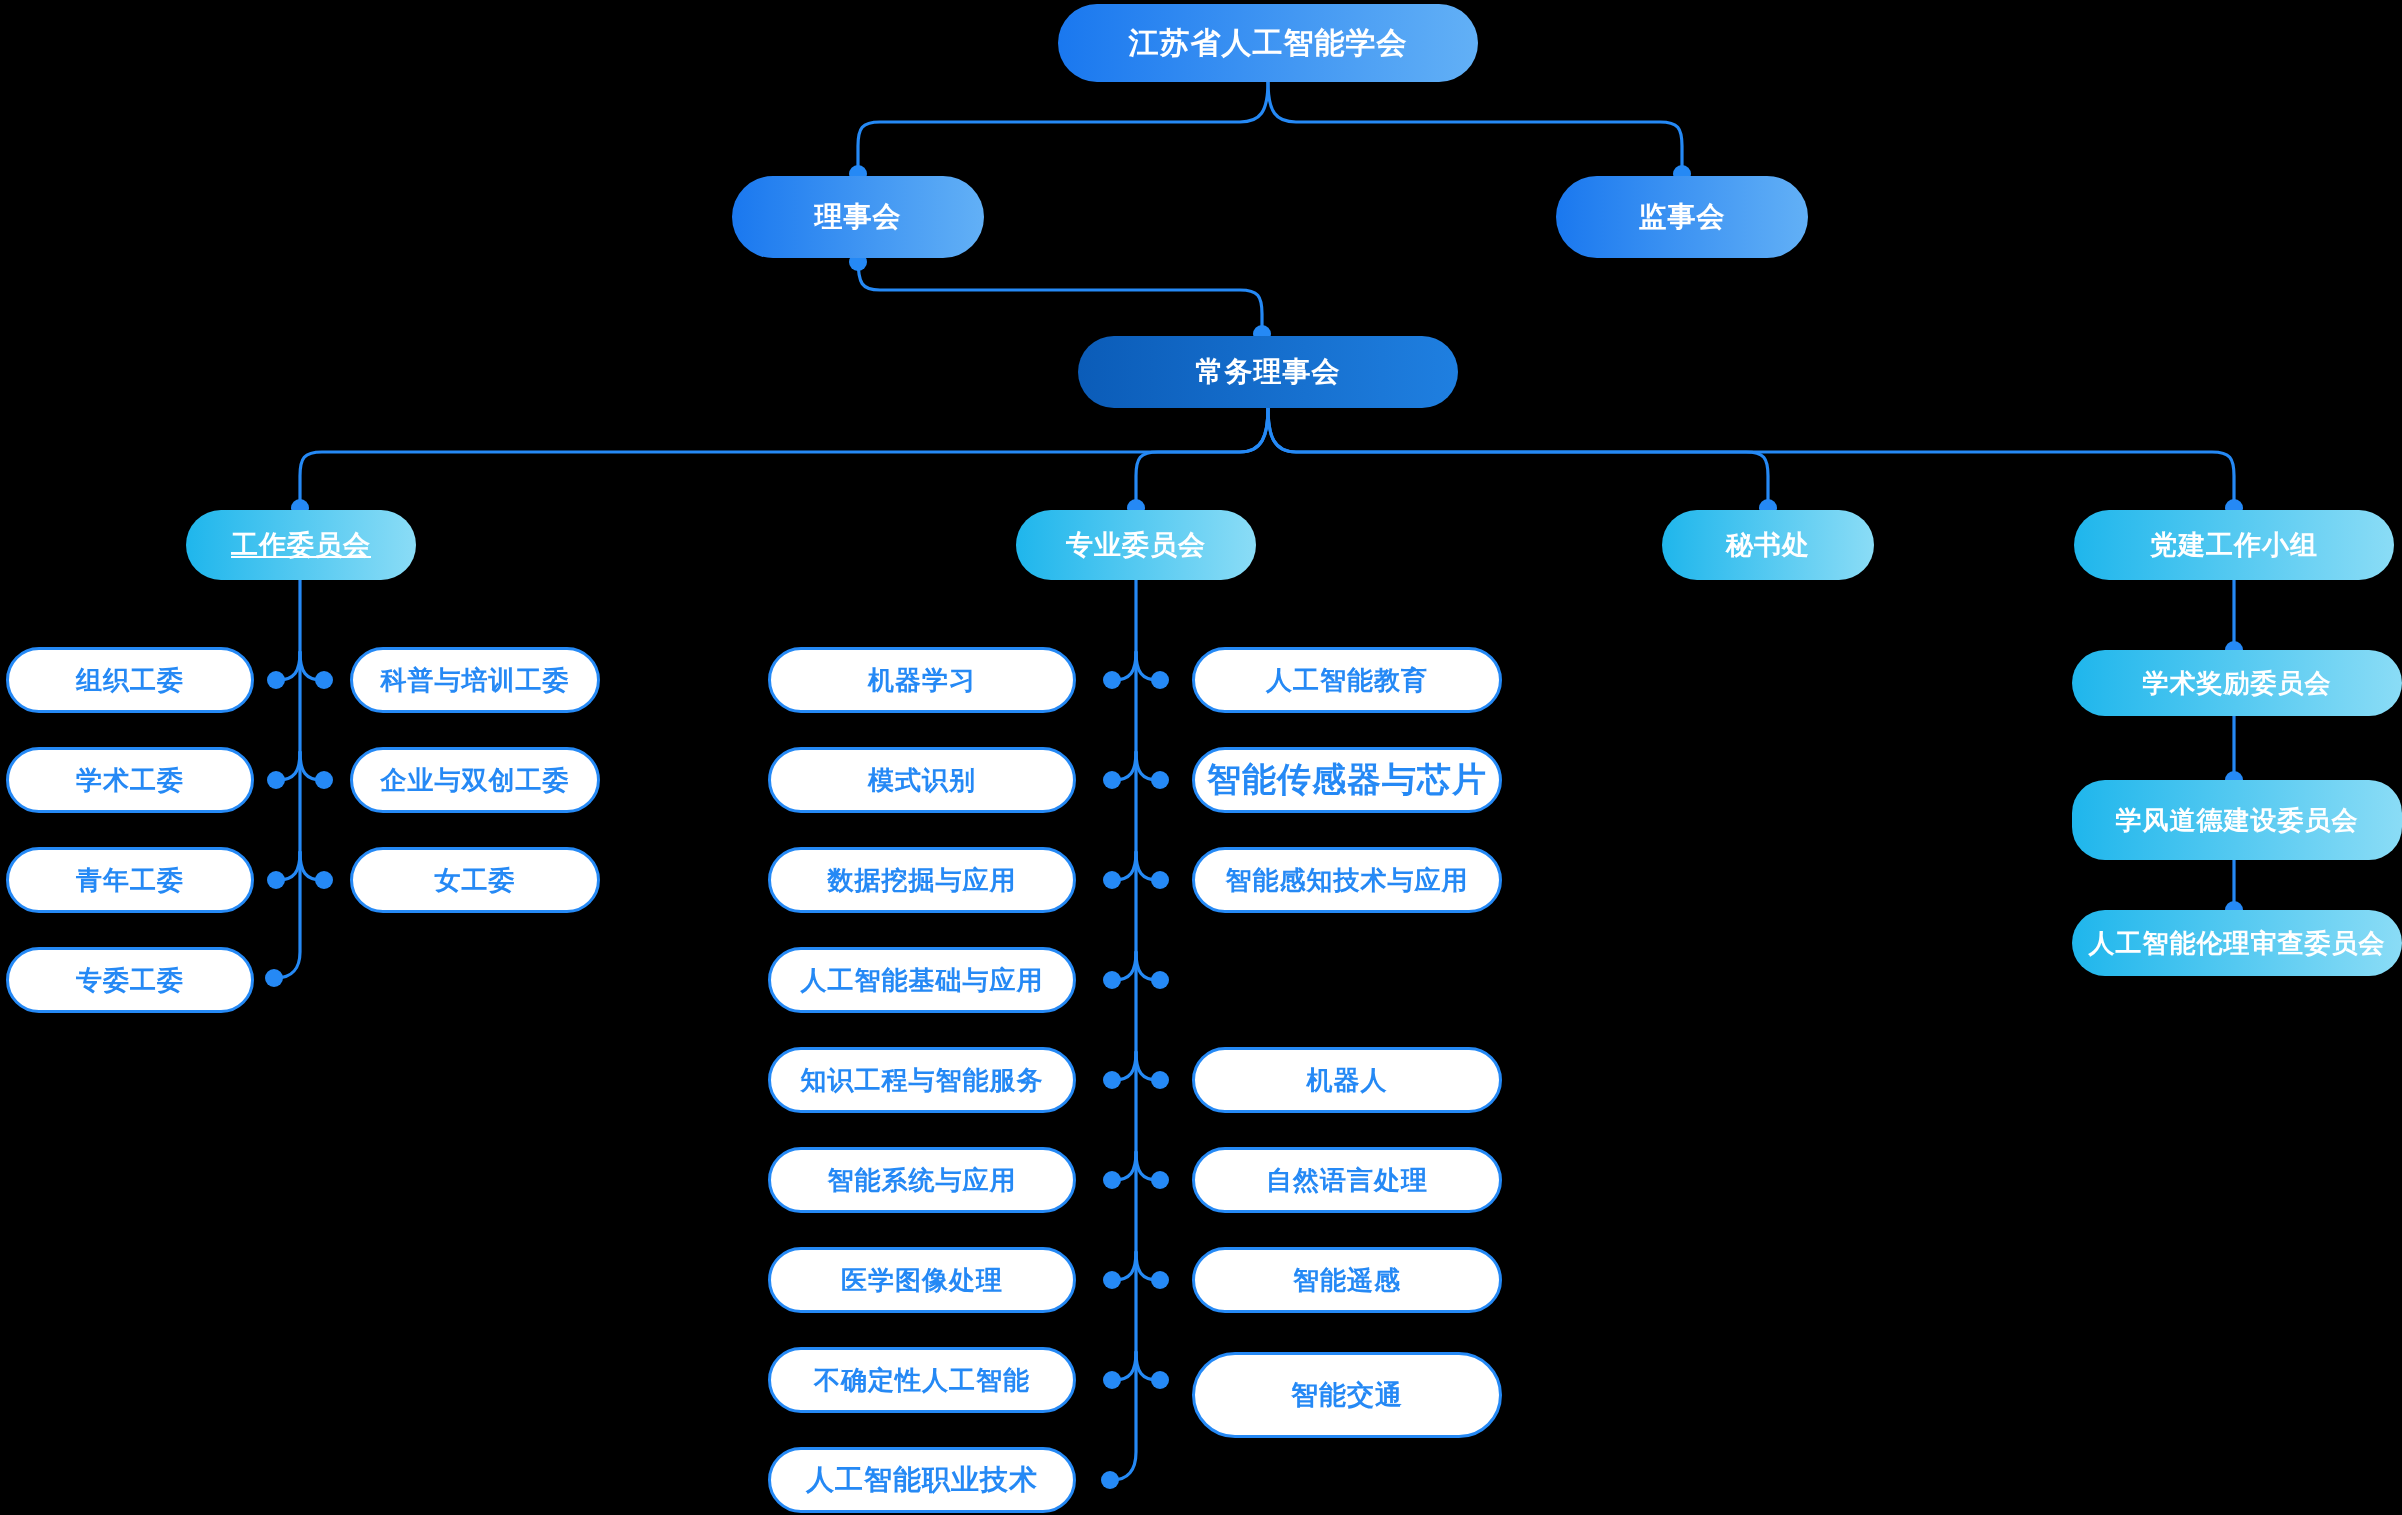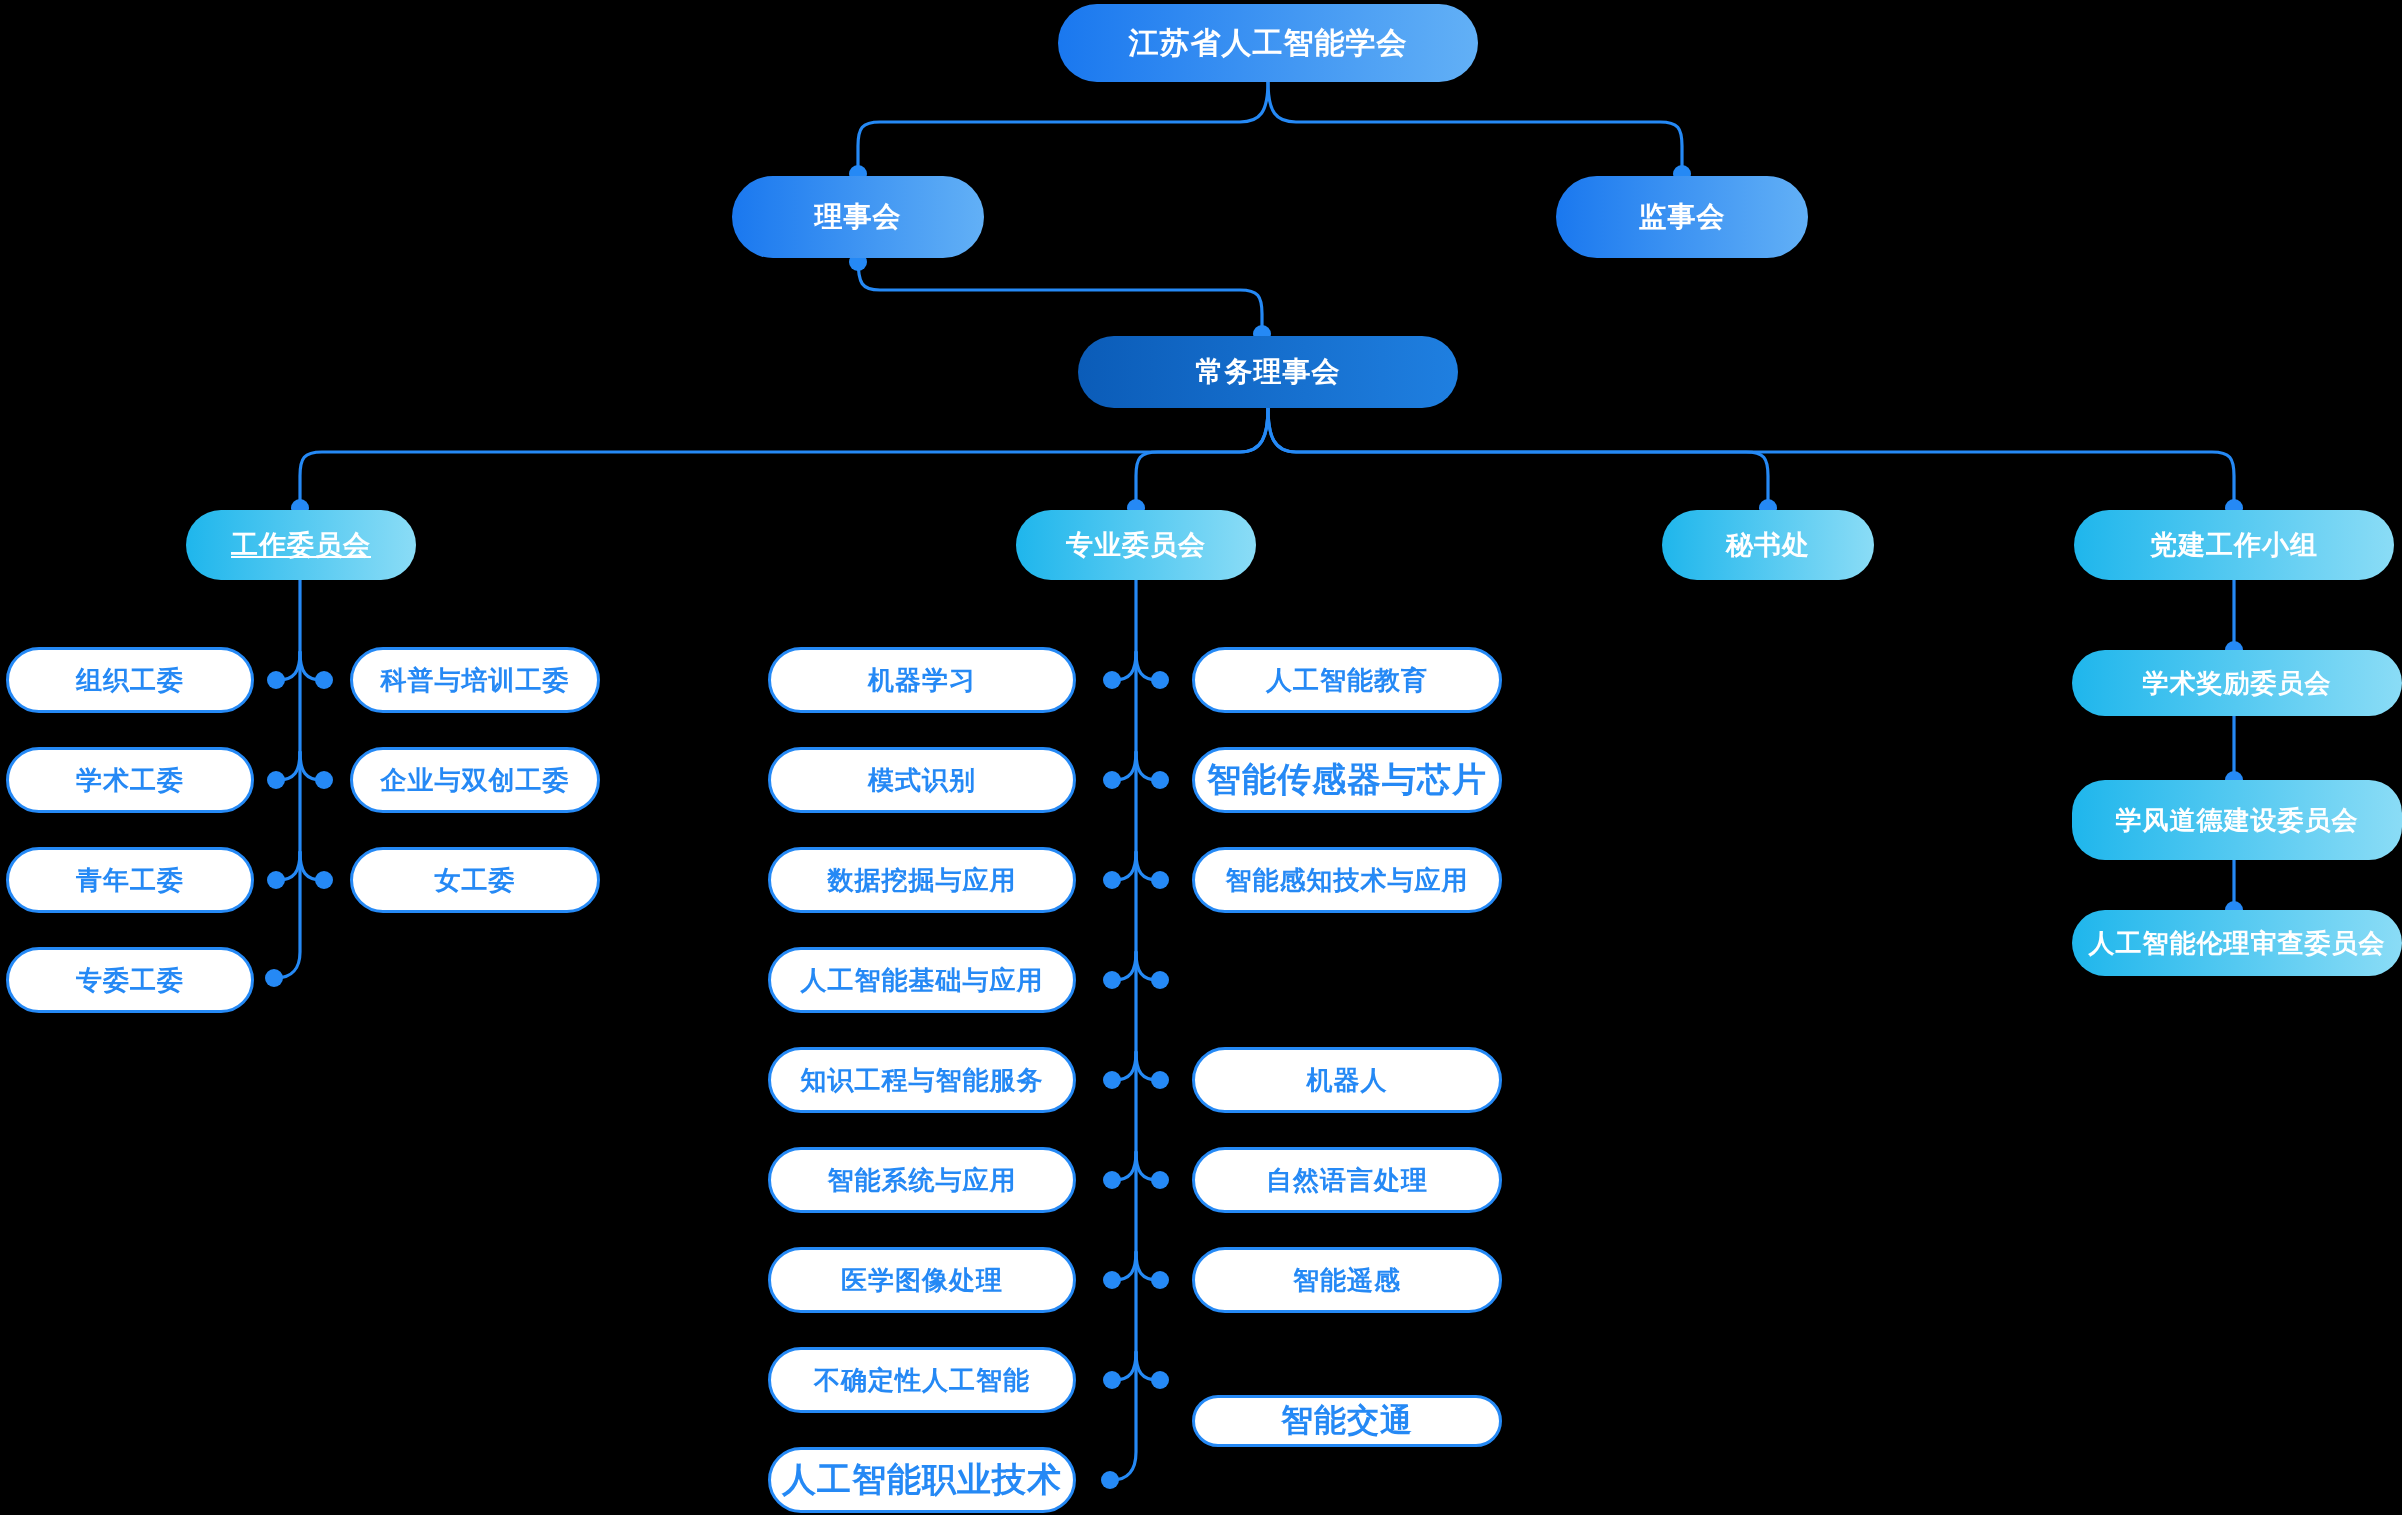--- a/index.html
+++ b/index.html
@@ -183,21 +183,21 @@
   </div>
   <div class="node n-pill" style="left:768px;top:1147px;width:308px;height:66px;font-size:26px;">
     <span>智能系统与应用</span>
   </div>
   <div class="node n-pill" style="left:768px;top:1247px;width:308px;height:66px;font-size:26px;">
     <span>医学图像处理</span>
   </div>
   <div class="node n-pill" style="left:768px;top:1347px;width:308px;height:66px;font-size:26px;">
     <span>不确定性人工智能</span>
   </div>
-  <div class="node n-pill" style="left:768px;top:1447px;width:308px;height:66px;font-size:34px;justify-content:center;">
+  <div class="node n-pill" style="left:768px;top:1447px;width:308px;height:66px;font-size:28px;justify-content:center;">
     <span>人工智能职业技术</span>
   </div>
 
   <div class="node n-pill" style="left:1192px;top:647px;width:310px;height:66px;font-size:26px;">
     <span>人工智能教育</span>
   </div>
   <div class="node n-pill" style="left:1192px;top:747px;width:310px;height:66px;font-size:34px;">
     <span>智能传感器与芯片</span>
   </div>
   <div class="node n-pill" style="left:1192px;top:847px;width:310px;height:66px;font-size:26px;">
@@ -205,21 +205,21 @@
   </div>
   <div class="node n-pill" style="left:1192px;top:1047px;width:310px;height:66px;font-size:26px;">
     <span>机器人</span>
   </div>
   <div class="node n-pill" style="left:1192px;top:1147px;width:310px;height:66px;font-size:26px;">
     <span>自然语言处理</span>
   </div>
   <div class="node n-pill" style="left:1192px;top:1247px;width:310px;height:66px;font-size:26px;">
     <span>智能遥感</span>
   </div>
-  <div class="node n-pill" style="left:1192px;top:1395px;width:310px;height:52px;font-size:32px;">
+  <div class="node n-pill" style="left:1192px;top:1352px;width:310px;height:86px;font-size:27px;">
     <span>智能交通</span>
   </div>
 
   <div class="node n-cyan" style="left:2072px;top:650px;width:330px;height:66px;font-size:26px;border-radius:33px;">
     <span>学术奖励委员会</span>
   </div>
   <div class="node n-cyan" style="left:2072px;top:780px;width:330px;height:80px;font-size:26px;border-radius:33px;">
     <span>学风道德建设委员会</span>
   </div>
   <div class="node n-cyan" style="left:2072px;top:910px;width:330px;height:66px;font-size:26px;border-radius:33px;">

